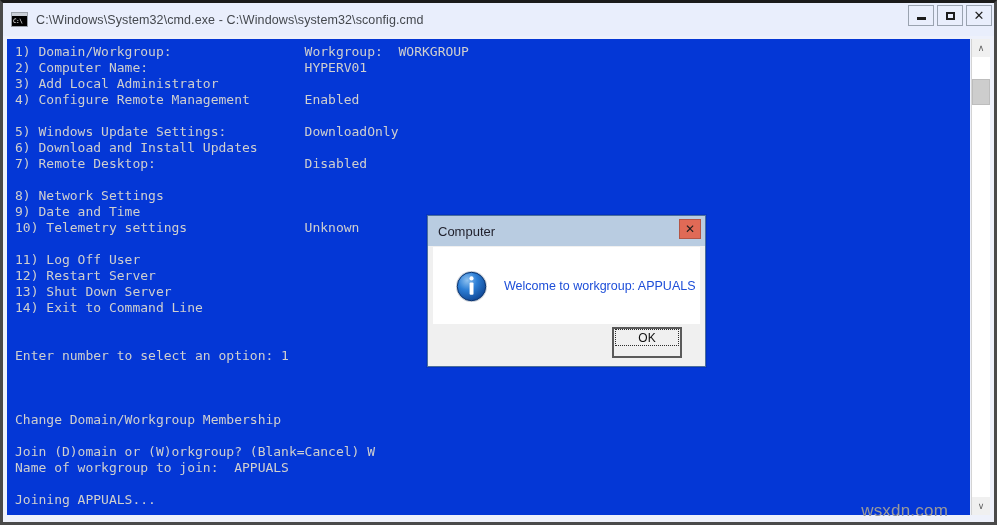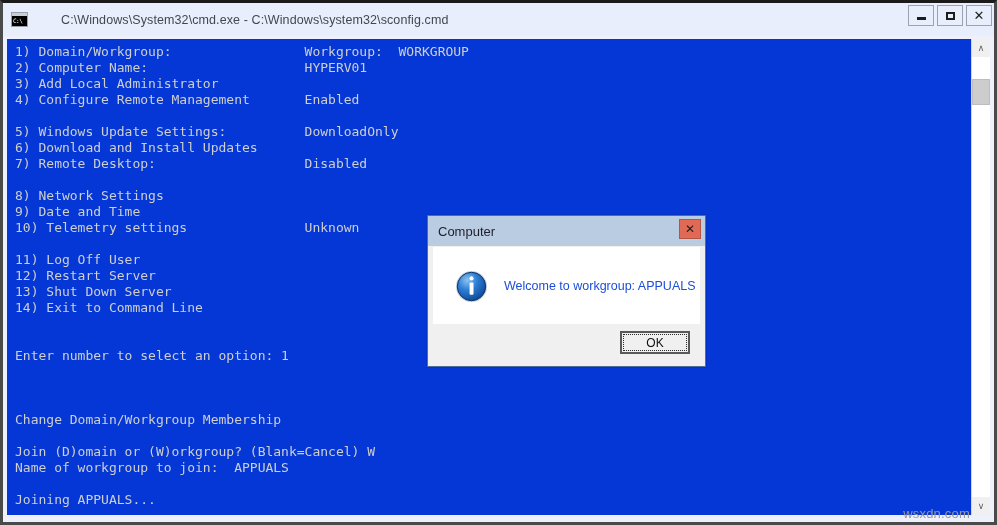--- a/index.html
+++ b/index.html
@@ -36,21 +36,20 @@
   
   #titlebar {
     position: absolute;
     left: 0;
     top: 0;
     right: 0;
     height: 33px;
     background: #e9eefc;
     display: flex;
     align-items: center;
-    gap: 25px;
   }
   #titlebar-icon {
     width: 17px;
     height: 15px;
     margin-left: 8px;
     margin-right: 8px;
     flex: 0 0 auto;
     background: #f2f2f2;
     border: 1px solid #9aa0a8;
     box-sizing: border-box;
@@ -126,21 +125,20 @@
 
   
   #console-area {
     position: absolute;
     left: 4px;
     top: 36px;
     width: 963px;
     height: 476px;
     background: #0437d6;
     overflow: hidden;
-    padding-left: 16px;
   }
   #console-text {
     position: absolute;
     left: 8px;
     top: 5px;
     white-space: pre;
     font-family: "DejaVu Sans Mono", "Liberation Mono", monospace;
     font-size: 13px;
     line-height: 16px;
     color: #cfcfcf;
@@ -185,24 +183,24 @@
     width: 18px;
     height: 26px;
     background: #cdcdcd;
     border: 1px solid #bdbdbd;
     box-sizing: border-box;
   }
 
   
   #watermark {
     position: absolute;
-    right: 24px;
+    right: 46px;
     bottom: 1px;
     font-family: "Liberation Sans", sans-serif;
-    font-size: 13px;
+    font-size: 17px;
     color: #9a9a9a;
     letter-spacing: 0.2px;
   }
 
   
   #dialog {
     position: absolute;
     left: 424px;
     top: 212px;
     width: 279px;
@@ -270,28 +268,27 @@
     left: 5px;
     bottom: 5px;
     width: 267px;
     height: 37px;
     background: #f0f0f0;
     display: flex;
     align-items: center;
     justify-content: flex-end;
   }
   #ok-button {
-    margin-right: 10px;
+    margin-right: 18px;
     width: 70px;
-    height: 23px;
+    height: 31px;
     background: #f0f0f0;
     border: 2px solid #5a5a5a;
     box-sizing: border-box;
     display: flex;
-    align-items: center;
     justify-content: center;
     padding: 0;
   }
   #ok-button .focus-ring {
     width: 64px;
     height: 17px;
     border: 1px dotted #2b2b2b;
     box-sizing: border-box;
     display: flex;
     align-items: center;

